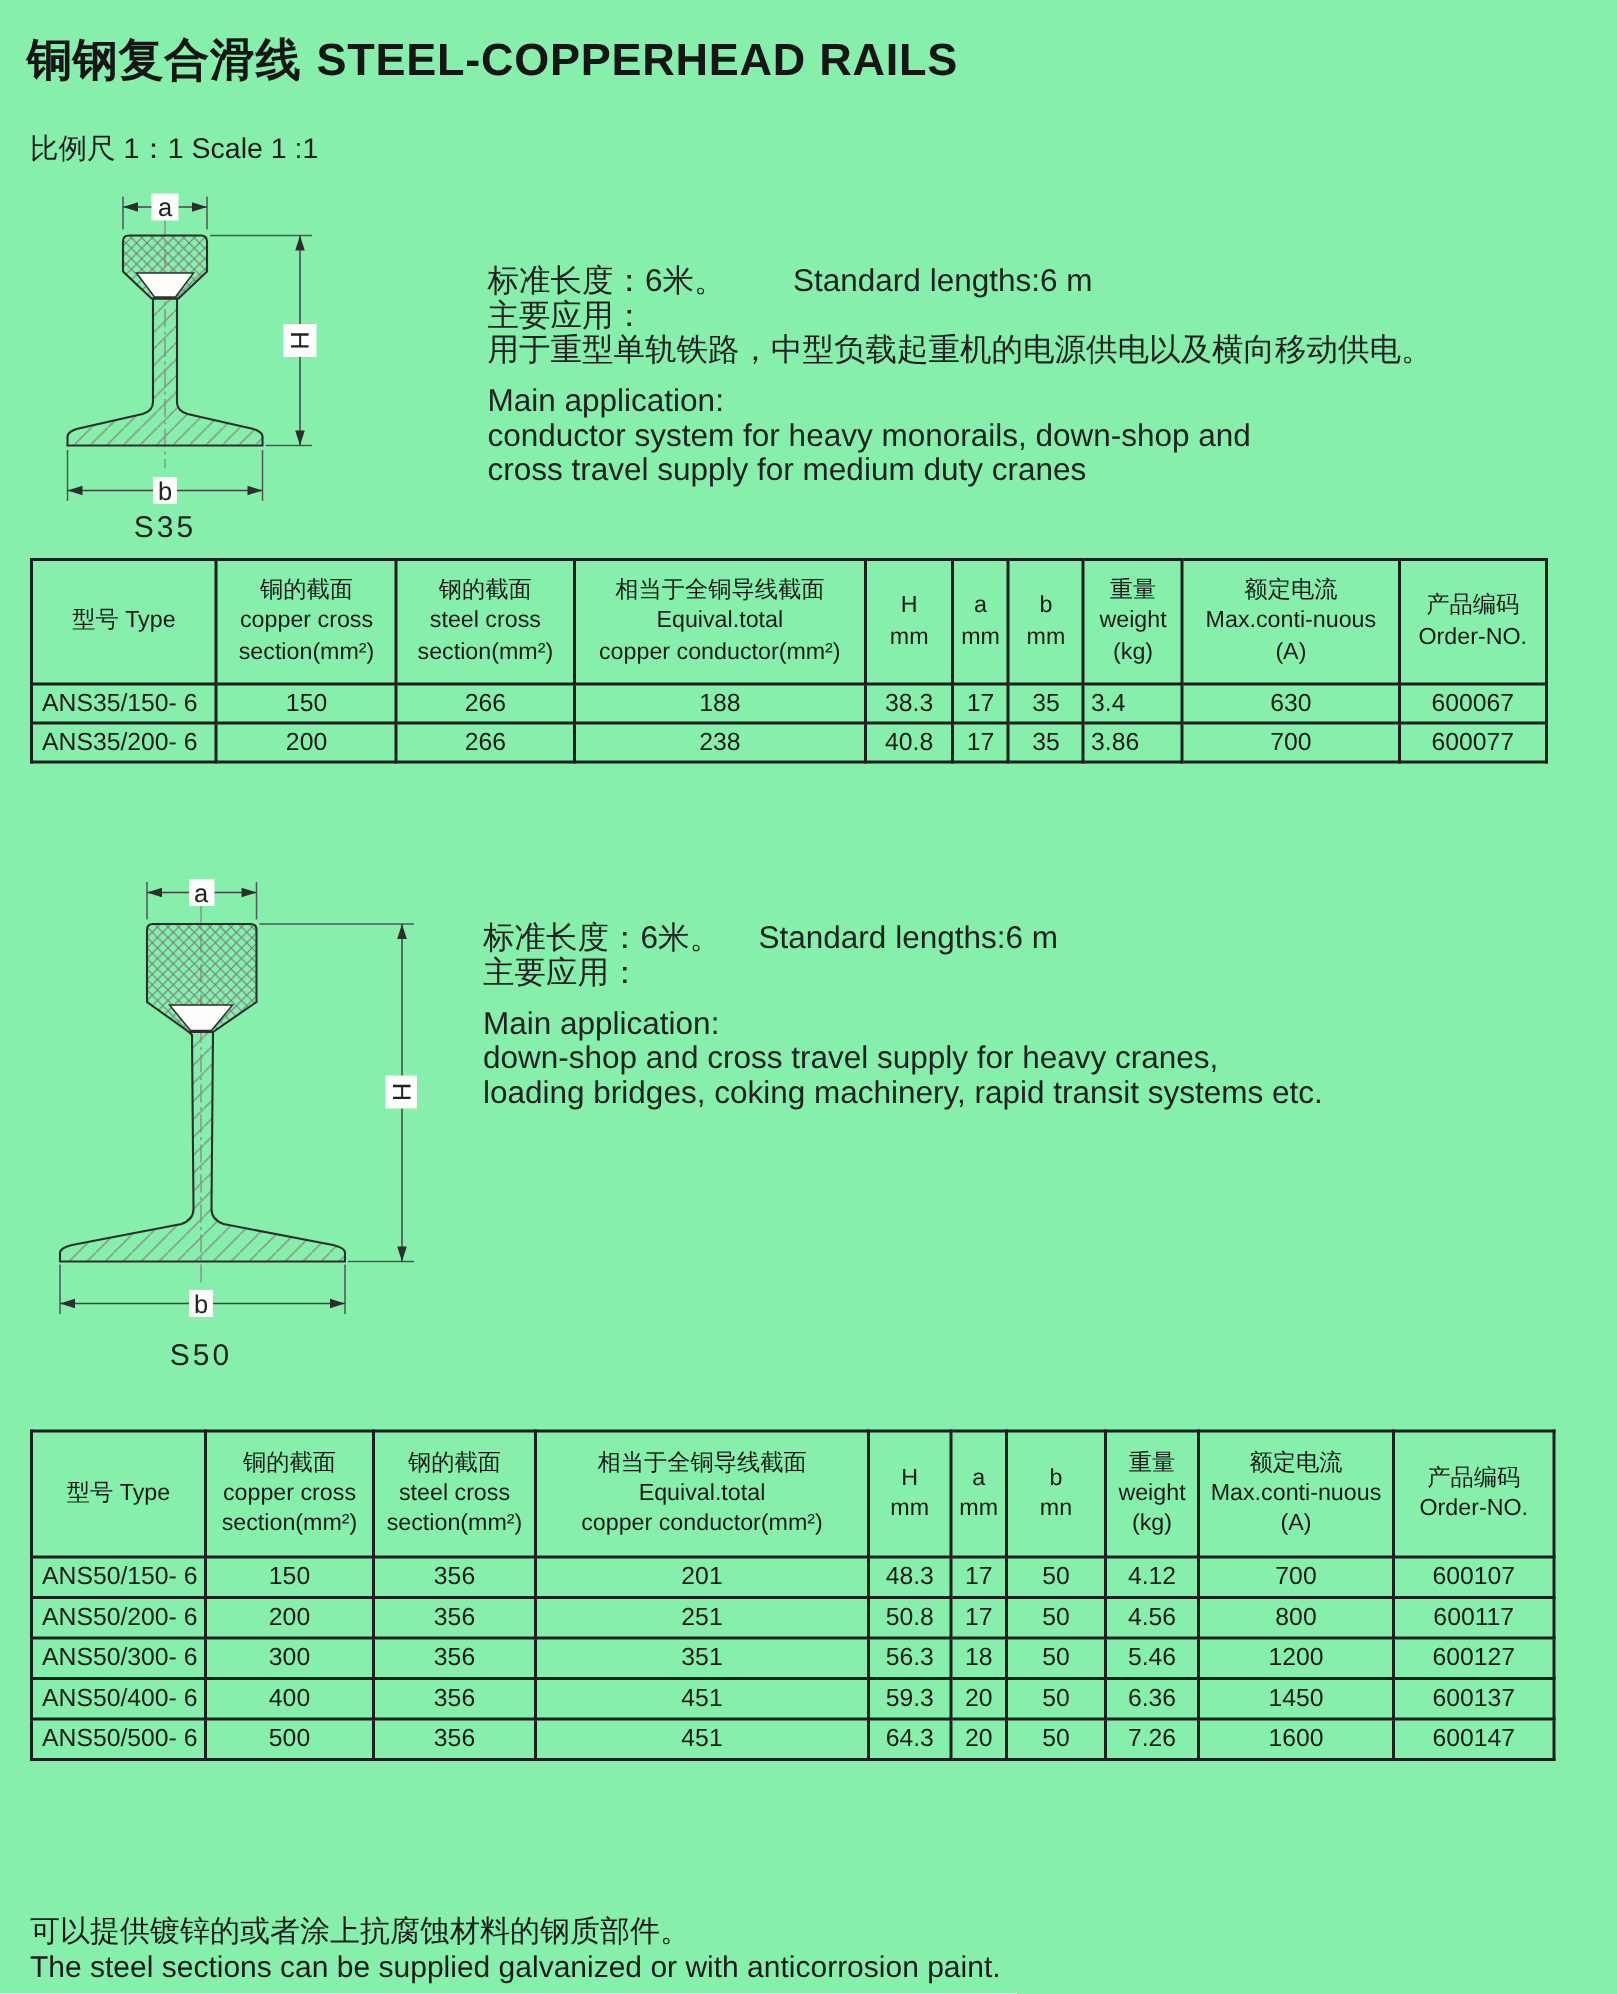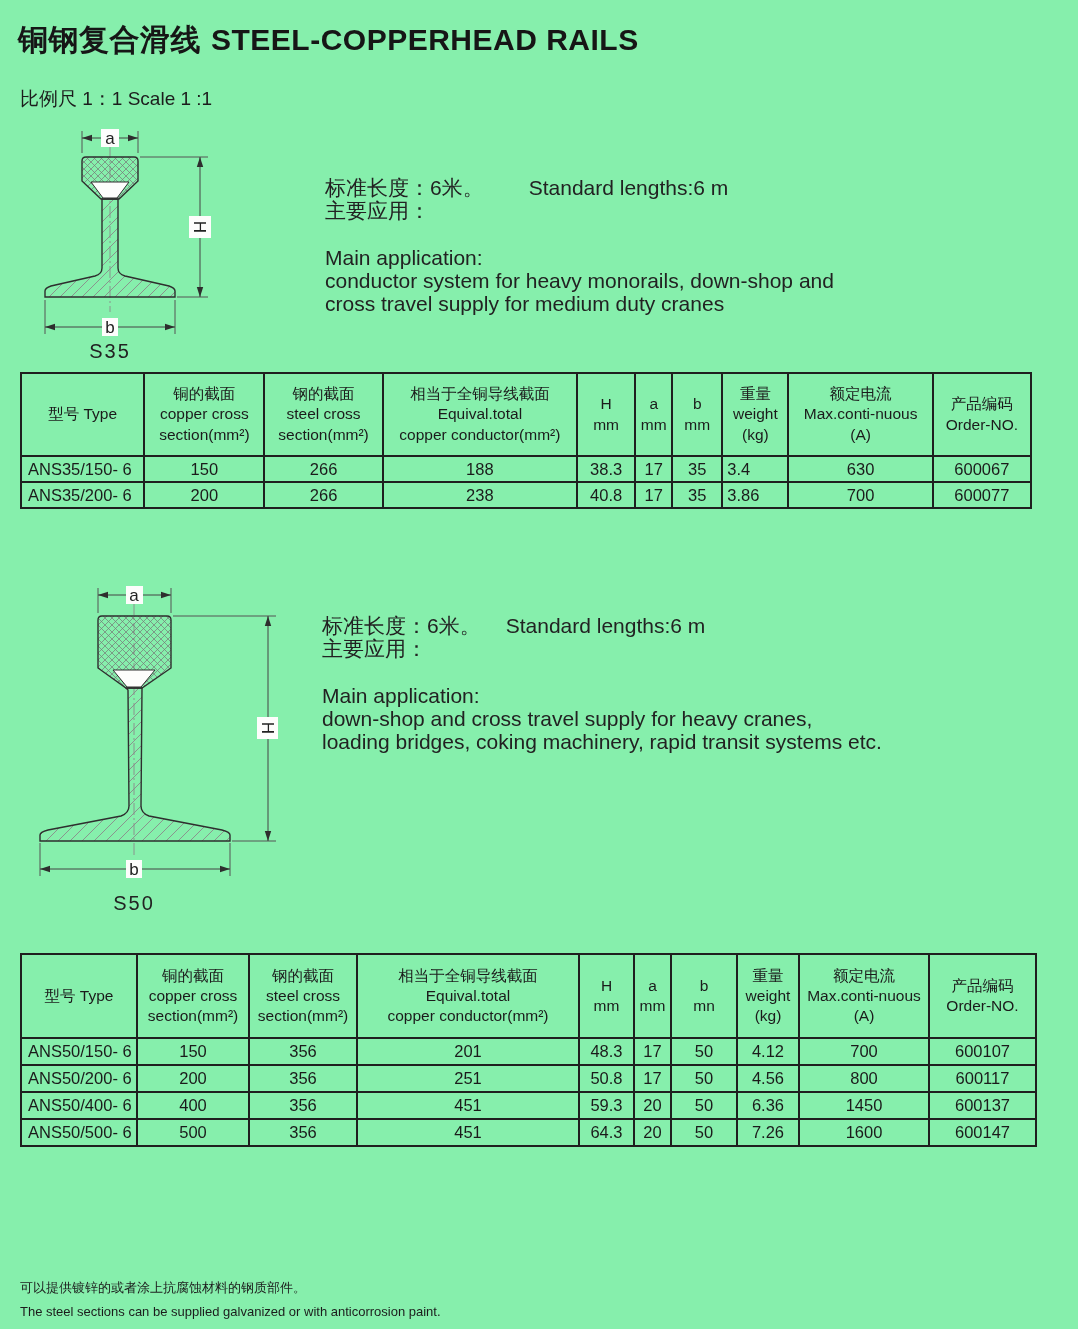--- a/index.html
+++ b/index.html
@@ -33,21 +33,21 @@
     position: absolute;
     font-size: 21px;
     line-height: 23px;
     color: #222;
   }
   .tb-s35 { left: 325px; top: 176px; width: 640px; }
   .tb-s50 { left: 322px; top: 614px; width: 700px; }
   .tb-s35 .std-en { margin-left: 45px; }
   .tb-s50 .std-en { margin-left: 25px; }
   .pre { white-space: pre-line; }
-  .en-title { margin-top: 24px; }
+  .en-title { margin-top: 11px; }
   .diag { position: absolute; }
   .diag-s35 { left: 28px; top: 120px; }
   .diag-s50 { left: 28px; top: 583px; }
   .diag text {
     font-family: "Liberation Sans", "DejaVu Sans", sans-serif;
     fill: #222;
   }
   .dim-label { font-size: 17px; }
   .caption { font-size: 20px; letter-spacing: 2px; }
   .outline { fill-opacity: 1; stroke: #2e2e2e; stroke-width: 1.4; }
@@ -78,21 +78,21 @@
     height: 83px;
   }
   .t2 th { height: 84px; }
   td { font-size: 16.5px; height: 26px; }
   .t2 td { height: 27px; }
   td.c0 { text-align: left; padding-left: 6px; }
   .t1 td.c7 { text-align: left; padding-left: 4px; }
   .footer {
     position: absolute;
     left: 20px; top: 1276px;
-    font-size: 13px;
+    font-size: 20px;
     line-height: 24px;
   }
 </style>
 </head>
 <body>
 
 <div class="page">
 
   <h1 class="title"><span>铜钢复合滑线</span><span class="en">STEEL-COPPERHEAD RAILS</span></h1>
 
@@ -139,20 +139,21 @@
     <polygon class="arrow" points="147,207 137,203.8 137,210.2"></polygon>
     <rect x="74" y="198" width="16" height="18" fill="#fdfdfc"></rect>
     <text class="dim-label" x="82" y="213" text-anchor="middle">b</text>
 
     <text class="caption" x="82" y="238" text-anchor="middle">S35</text>
   </svg>
 
   <div class="textblock tb-s35">
     <div><span>标准长度：6米。</span><span class="std-en">Standard lengths:6 m</span></div>
     <div>主要应用：</div>
+    <div class="pre">用于重型单轨铁路，中型负载起重机的电源供电以及横向移动供电。</div>
     <div class="en-title">Main application:</div>
     <div class="pre">conductor system for heavy monorails, down-shop and
 cross travel supply for medium duty cranes</div>
   </div>
 
   <table class="t1">
     <colgroup>
       <col style="width:123px">
         <col style="width:120px">
         <col style="width:118px">
@@ -331,20 +332,32 @@
           <td class="c2">356</td>
           <td class="c3">251</td>
           <td class="c4">50.8</td>
           <td class="c5">17</td>
           <td class="c6">50</td>
           <td class="c7">4.56</td>
           <td class="c8">800</td>
           <td class="c9">600117</td>
         </tr>
         <tr>
+          <td class="c0">ANS50/300- 6</td>
+          <td class="c1">300</td>
+          <td class="c2">356</td>
+          <td class="c3">351</td>
+          <td class="c4">56.3</td>
+          <td class="c5">18</td>
+          <td class="c6">50</td>
+          <td class="c7">5.46</td>
+          <td class="c8">1200</td>
+          <td class="c9">600127</td>
+        </tr>
+        <tr>
           <td class="c0">ANS50/400- 6</td>
           <td class="c1">400</td>
           <td class="c2">356</td>
           <td class="c3">451</td>
           <td class="c4">59.3</td>
           <td class="c5">20</td>
           <td class="c6">50</td>
           <td class="c7">6.36</td>
           <td class="c8">1450</td>
           <td class="c9">600137</td>

